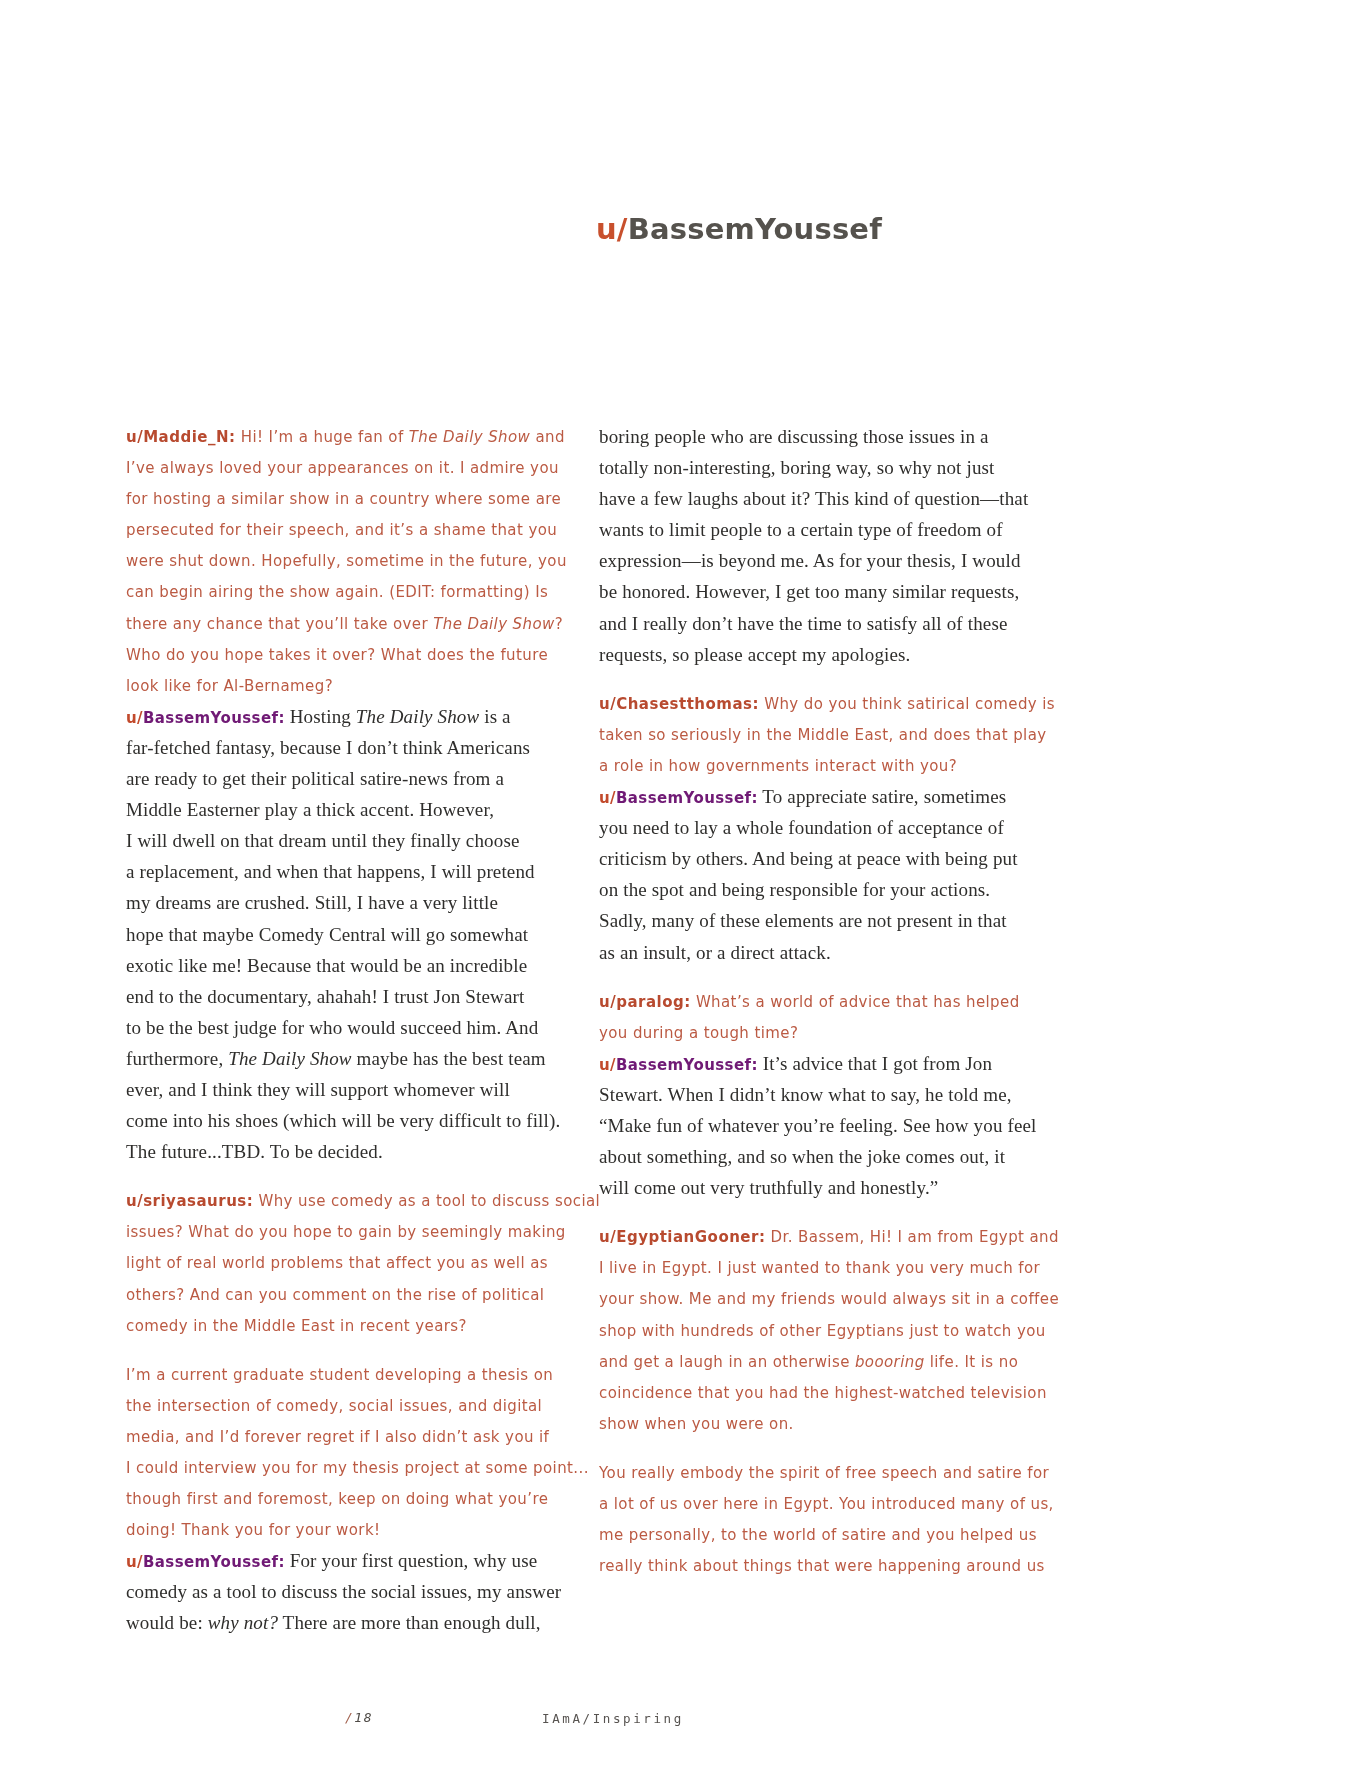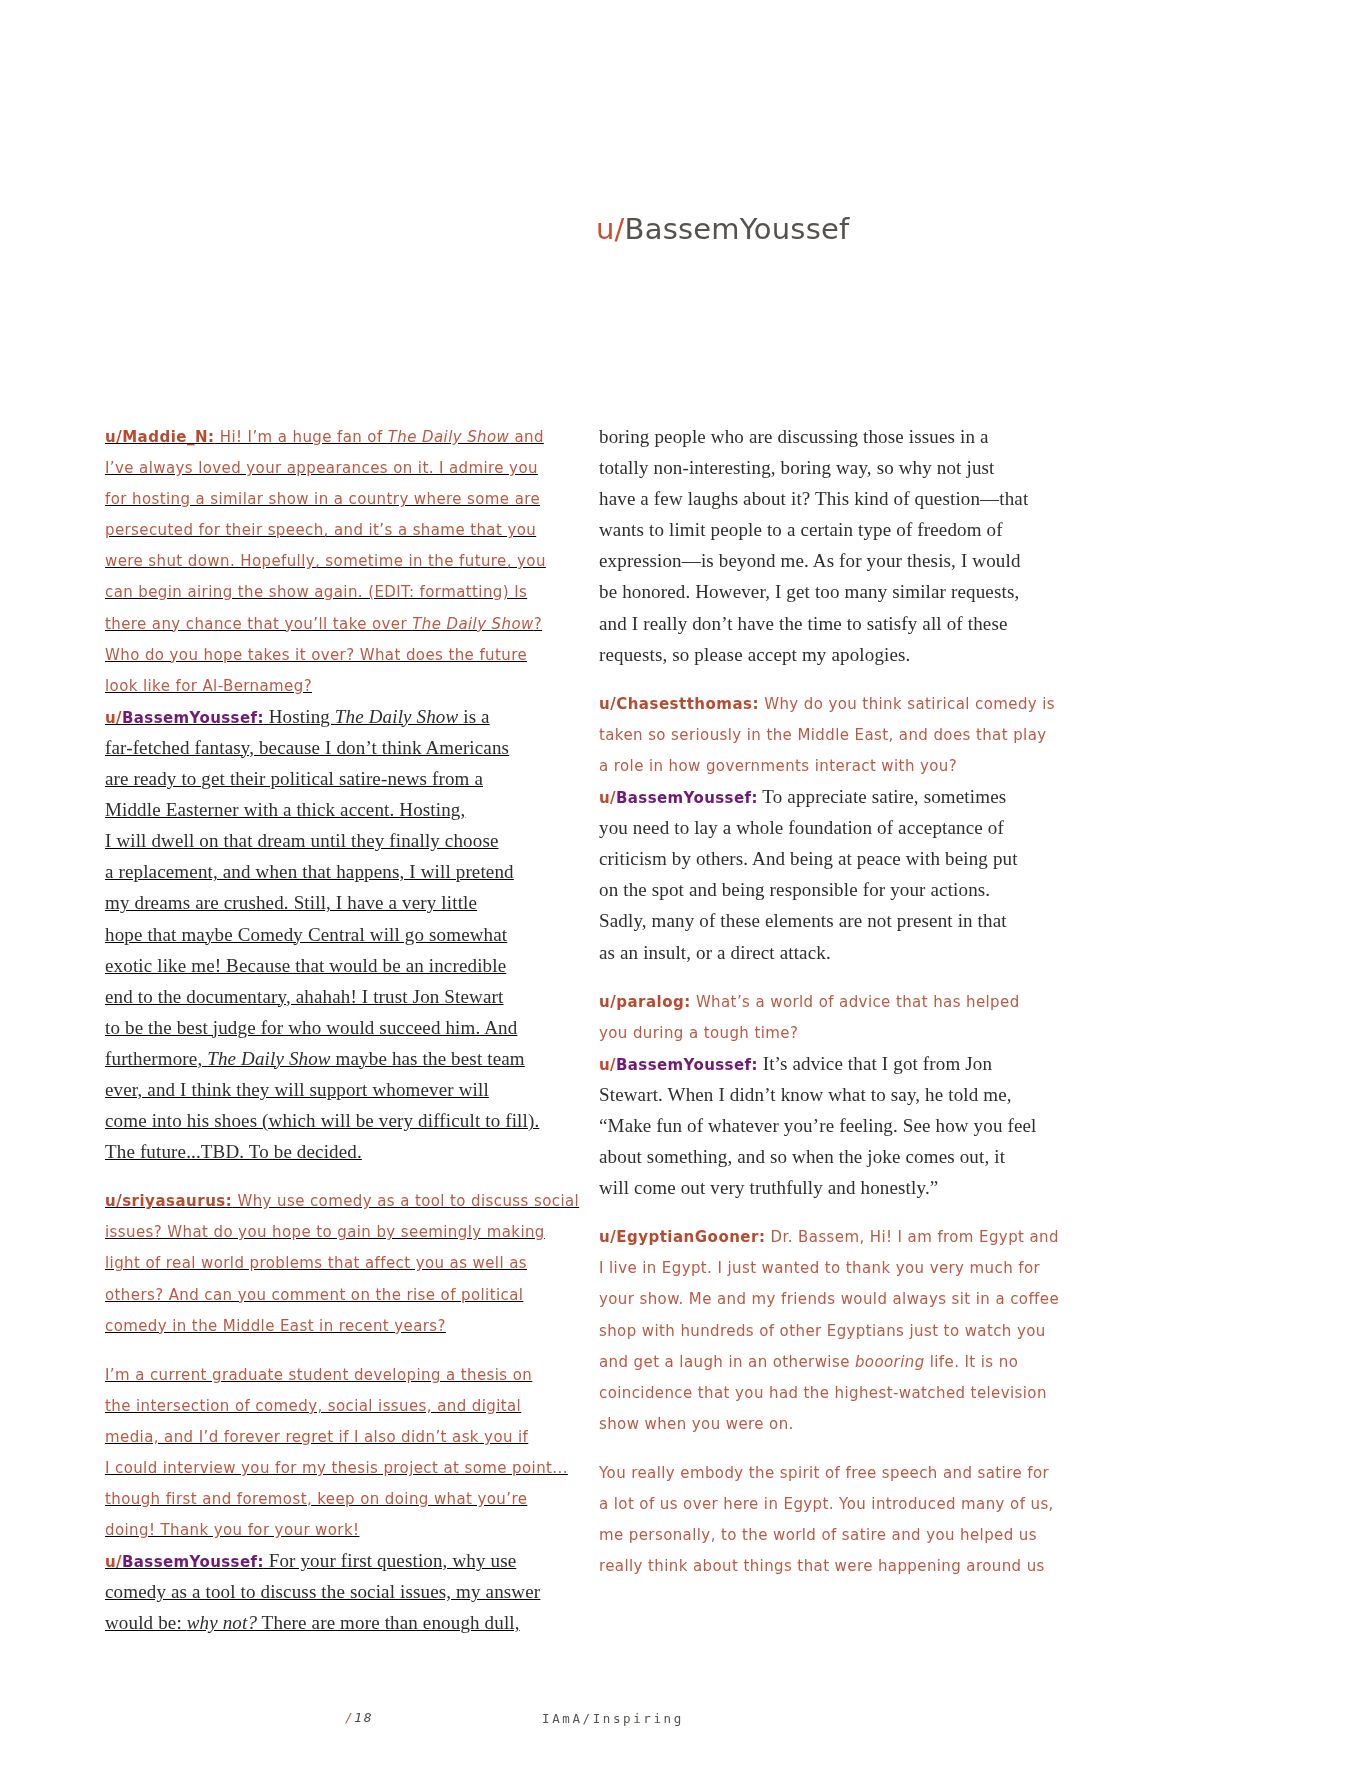--- a/index.html
+++ b/index.html
@@ -8,30 +8,30 @@
     width:1350px; height:1781px;
     background:#ffffff;
     overflow:hidden;
     font-family:"DejaVu Sans", sans-serif;
   }
   .title {
     position:absolute;
     left:596px; top:212px;
     margin:0;
     font-family:"DejaVu Sans", sans-serif;
-    font-weight:normal;
+    font-weight:bold;
     font-size:29px;
     letter-spacing:0.2px;
     color:#55524d;
     white-space:nowrap;
   }
   .title .title-prefix { color:#c8502d; }
 
   .col { position:absolute; top:421px; }
-  .col-left  { left:105px; width:470px;text-decoration:underline; }
+  .col-left  { left:126px; width:470px; }
   .col-right { left:599px; width:470px; }
 
   .para { margin:0; }
   .para.gap { margin-top:18px; }
   .line {
     height:31.1px;
     line-height:31.1px;
     white-space:nowrap;
   }
 
@@ -99,21 +99,21 @@
         <div class="line"><span class="seg-q">were shut down. Hopefully, sometime in the future, you</span></div>
         <div class="line"><span class="seg-q">can begin airing the show again. (EDIT: formatting) Is</span></div>
         <div class="line"><span class="seg-q">there any chance that you’ll take over </span><span class="seg-qi">The Daily Show</span><span class="seg-q">?</span></div>
         <div class="line"><span class="seg-q">Who do you hope takes it over? What does the future</span></div>
         <div class="line"><span class="seg-q">look like for Al-Bernameg?</span></div>
       </div>
       <div class="para">
         <div class="line"><span class="seg-up">u/</span><span class="seg-un">BassemYoussef:</span><span class="seg-a"> Hosting </span><span class="seg-ai">The Daily Show</span><span class="seg-a"> is a</span></div>
         <div class="line"><span class="seg-a">far-fetched fantasy, because I don’t think Americans</span></div>
         <div class="line"><span class="seg-a">are ready to get their political satire-news from a</span></div>
-        <div class="line"><span class="seg-a">Middle Easterner with a thick accent. Hosting,</span></div>
+        <div class="line"><span class="seg-a">Middle Easterner play a thick accent. However,</span></div>
         <div class="line"><span class="seg-a">I will dwell on that dream until they finally choose</span></div>
         <div class="line"><span class="seg-a">a replacement, and when that happens, I will pretend</span></div>
         <div class="line"><span class="seg-a">my dreams are crushed. Still, I have a very little</span></div>
         <div class="line"><span class="seg-a">hope that maybe Comedy Central will go somewhat</span></div>
         <div class="line"><span class="seg-a">exotic like me! Because that would be an incredible</span></div>
         <div class="line"><span class="seg-a">end to the documentary, ahahah! I trust Jon Stewart</span></div>
         <div class="line"><span class="seg-a">to be the best judge for who would succeed him. And</span></div>
         <div class="line"><span class="seg-a">furthermore, </span><span class="seg-ai">The Daily Show</span><span class="seg-a"> maybe has the best team</span></div>
         <div class="line"><span class="seg-a">ever, and I think they will support whomever will</span></div>
         <div class="line"><span class="seg-a">come into his shoes (which will be very difficult to fill).</span></div>

